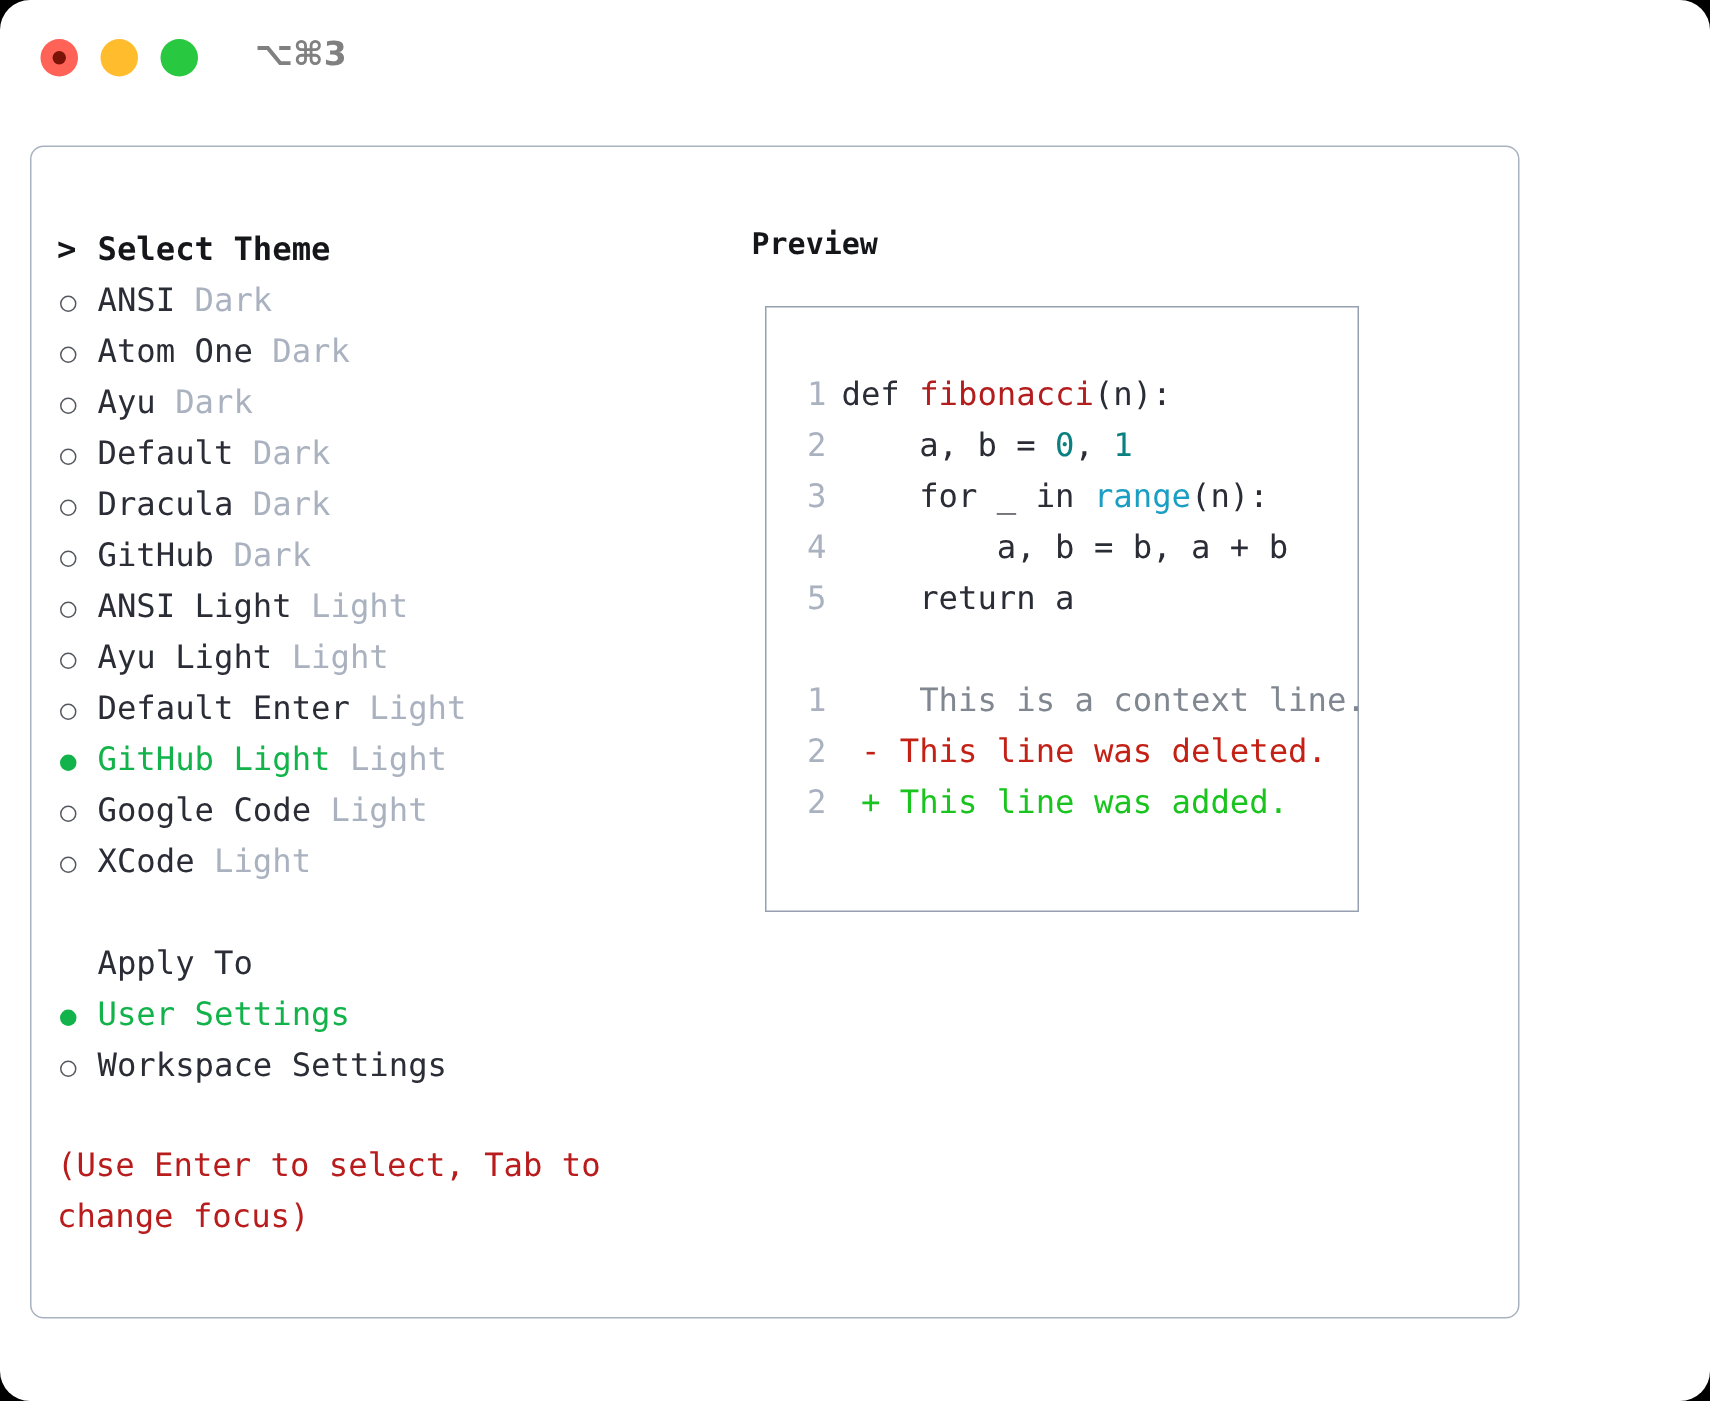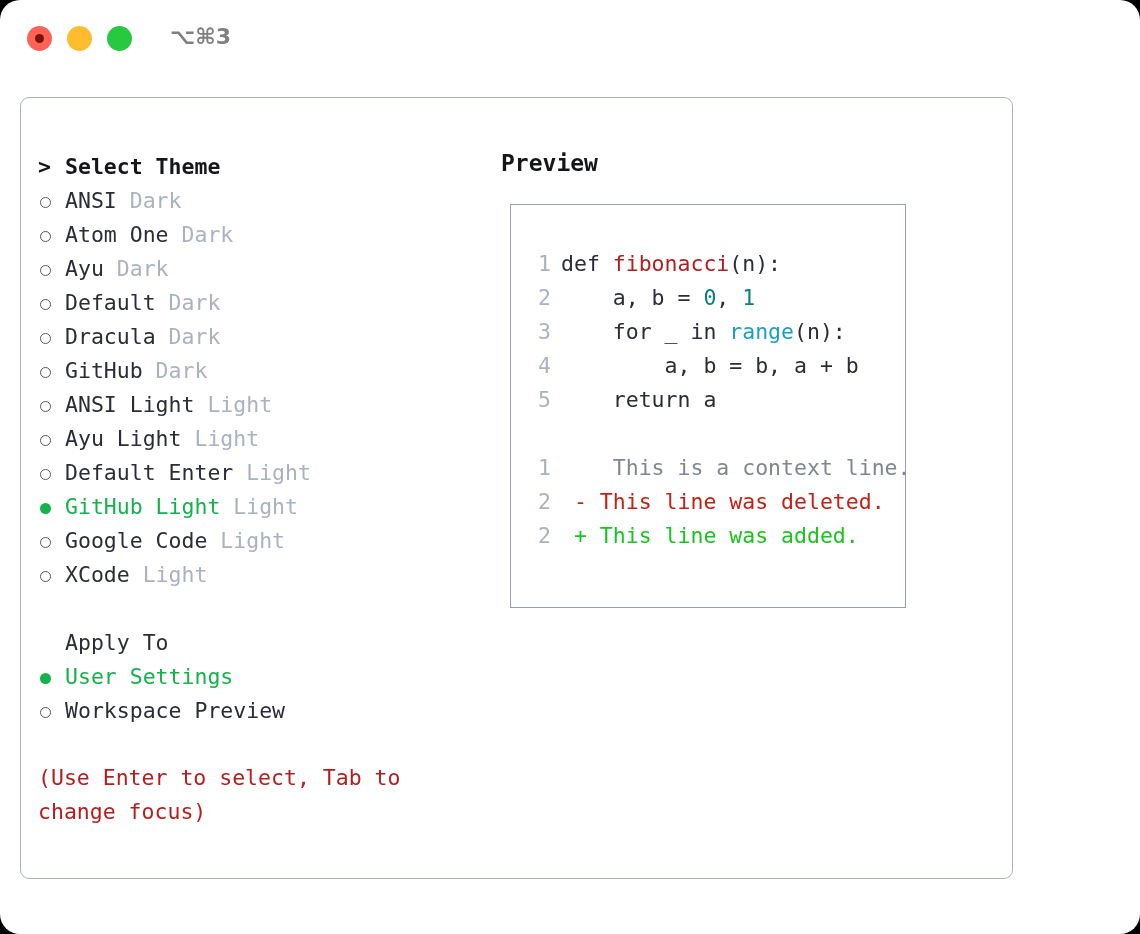--- a/index.html
+++ b/index.html
@@ -137,21 +137,21 @@
     font-size: 21.5px;
     line-height: 34px;
     color: #b91c1c;
   }
 
   
   #preview-title {
     position: absolute;
     left: 480px;
     top: 52px;
-    font-size: 23px;
+    font-size: 20px;
     font-weight: bold;
     color: #15161a;
   }
   #preview-box {
     position: absolute;
     left: 489px;
     top: 106px;
     width: 396px;
     height: 404px;
     border: 1.6px solid #96a0b0;
@@ -216,21 +216,21 @@
           <div class="row"><span class="ring-marker"></span><span class="rowtext"><span class="name">XCode</span><span class="cat"> Light</span></span></div>
         </div>
 
       <div class="spacer"></div>
 
       <div class="row">
         <span class="rowtext group-label">Apply To</span>
       </div>
       <div id="apply-to-list">
           <div class="row"><span class="dot-marker"></span><span class="rowtext name-sel">User Settings</span></div>
-          <div class="row"><span class="ring-marker"></span><span class="rowtext name">Workspace Preview</span></div>
+          <div class="row"><span class="ring-marker"></span><span class="rowtext name">Workspace Settings</span></div>
         </div>
     </div>
 
     <div id="help-text">
       <span>(Use Enter to select, Tab to</span>
       <br>
       <span>change focus)</span>
     </div>
 
     <div id="preview-title">Preview</div>

